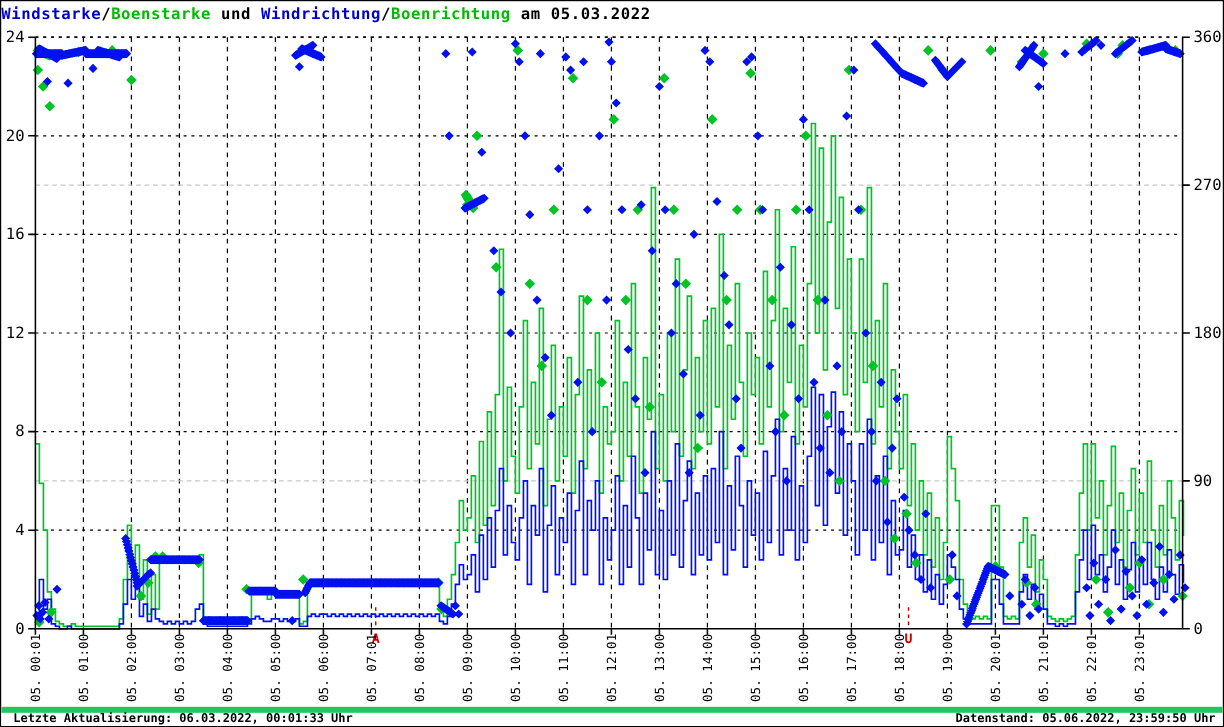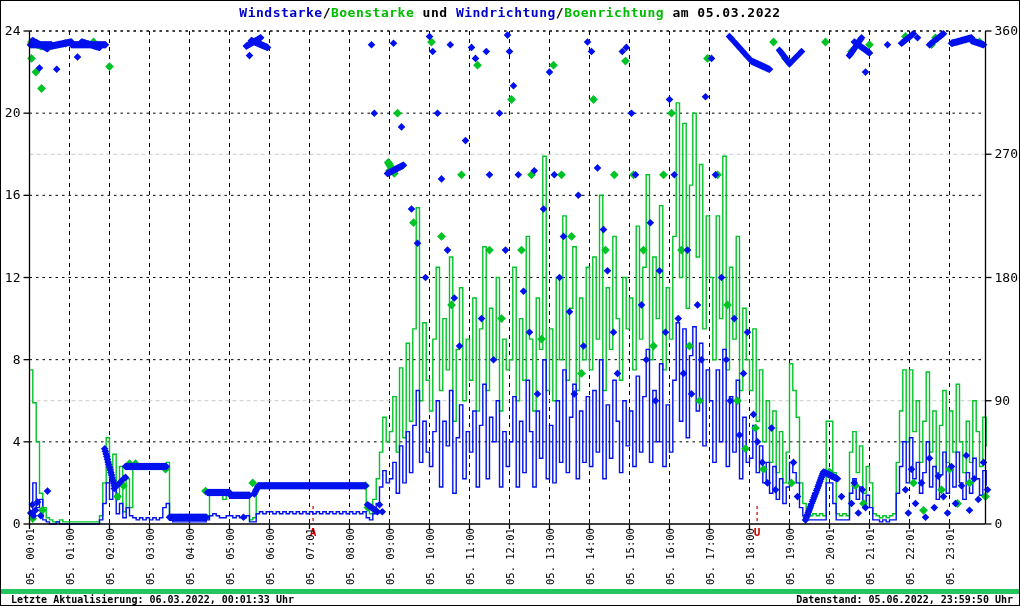--- a/index.html
+++ b/index.html
@@ -2,21 +2,21 @@
 <html><head>
 <meta charset="utf-8">
 <style>
   html,body{margin:0;padding:0;background:#e8e8e8;}
   .page{
     position:relative;width:1018px;height:604px;margin:0 auto;
     background:#ffffff;border:1px solid #000;overflow:hidden;
     font-family:"DejaVu Sans Mono", monospace;
   }
   .title{
-    position:absolute;top:4px;left:0;width:100%;text-align:center;
+    position:absolute;top:4px;left:0;width:100%;text-align:left;
     font-size:13px;font-weight:bold;letter-spacing:.5px;white-space:pre;
   }
   .chart-wrap{position:absolute;top:0;left:0;}
   .statusbar{
     position:absolute;left:0;bottom:0;width:100%;height:16px;
     border-top:5px solid #22c55e;background:#fff;
     display:flex;justify-content:space-between;align-items:center;
     font-size:10px;font-weight:bold;box-sizing:border-box;
     padding:0 6px 0 10px;white-space:pre;
   }

